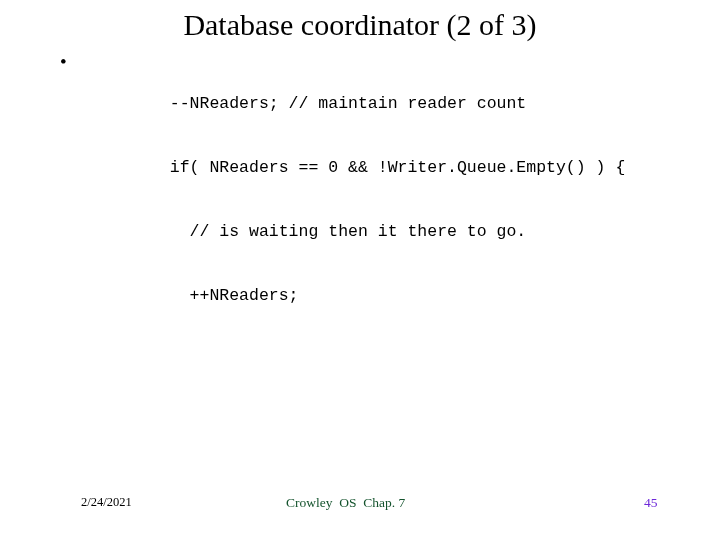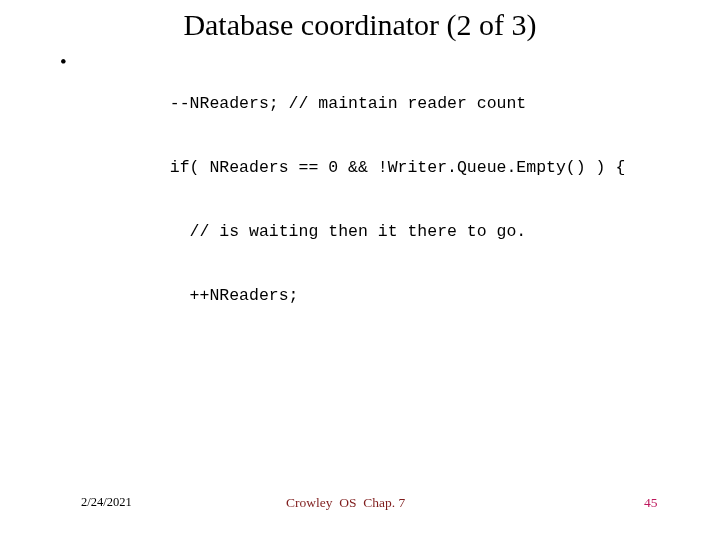--- a/index.html
+++ b/index.html
@@ -62,30 +62,30 @@
     color: #000000;
     white-space: pre;
     margin-left: 21px;
   }
   .footer-center {
     position: absolute;
     left: 286px;
     top: 495px;
     font-family: "Liberation Serif", serif;
     font-size: 13.5px;
-    color: #7f1d1d;
+    color: #14532d;
     white-space: pre;
   }
   .footer-page {
     position: absolute;
     left: 644px;
     top: 495px;
     font-family: "Liberation Serif", serif;
     font-size: 13.5px;
-    color: #be185d;
+    color: #6d28d9;
     white-space: pre;
   }
 </style>
 </head>
 <body>
 
 <div class="slide">
 
   <div class="title">Database coordinator (2 of 3)</div>
 

